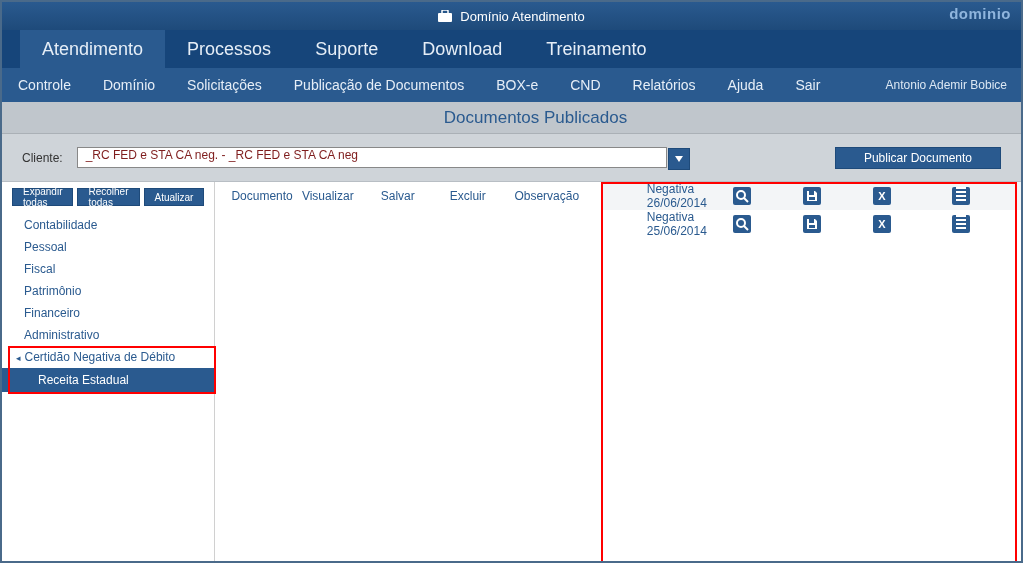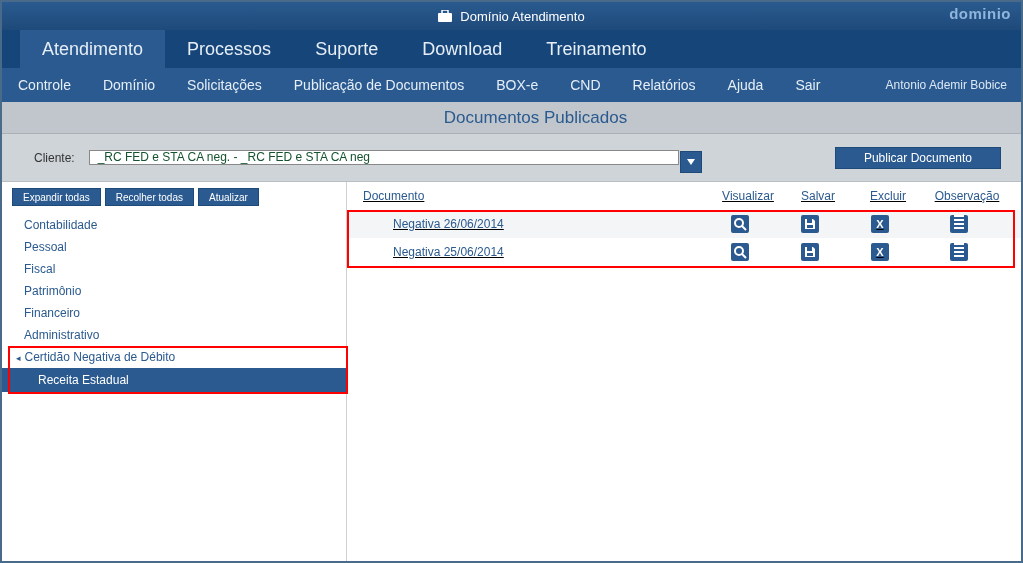--- a/index.html
+++ b/index.html
@@ -31,24 +31,24 @@
   .sub-tab { padding: 0 16px; display:flex; align-items:center; cursor:pointer; }
   .sub-user { margin-left:auto; padding: 0 14px; display:flex; align-items:center; font-size:12px; color:#dbe7f3;}
   .page-title-bar {
     height: 32px; background: #c0c6cc; display:flex; align-items:center; justify-content:center;
     color: #2a5a8f; font-size: 17px; font-weight: 400; border-bottom: 1px solid #aab0b6; padding-left: 48px;
   }
   .client-row {
     height: 48px; background: #cfd4d9; display:flex; align-items:center; padding: 0 20px;
     gap: 14px; border-bottom: 1px solid #b8bec4;
   }
-  .client-row .lbl { font-size: 12px; color: #333; margin-left: 12px; }
+  .client-row .lbl { font-size: 12px; color: #333; }
   .client-select {
-    flex: 0 0 590px; height: 15px; background: #fff; border: 1px solid #888;
-    display:flex; align-items:flex-end; font-size: 12px; color:#14532d; position:relative;
+    flex: 0 0 590px; height: 21px; background: #fff; border: 1px solid #888;
+    display:flex; align-items:flex-start; font-size: 12px; color:#7f1d1d; position:relative;
   }
   .client-select .val { padding: 0 8px; flex:1; }
   .client-select .dd {
     width: 22px; height: 22px; background:#2a5a8f; display:flex; align-items:center; justify-content:center;
     color:#fff; position:absolute; right:-24px; top:0; border:1px solid #1e4a7a;
   }
   .publish-btn {
     margin-left:auto; height: 22px; background:#2a5a8f; color:#fff; font-size:12px;
     padding: 0 28px; display:flex; align-items:center; border:1px solid #1e4a7a; cursor:pointer;
   }
@@ -68,21 +68,21 @@
   .tree-item { padding: 4px 0 4px 22px; cursor:pointer; }
   .tree-item.expandable::before { content:"▸"; font-size:9px; color:#2a5a8f; margin-right:4px; display:inline-block;}
   .tree-item.expandable.caret-left::before { content:"◂"; }
   .tree-subitem {
     padding: 5px 0 5px 36px; cursor:pointer; color:#fff; background:#2a5a8f; font-size:12px;
   }
   .group-a { position:relative; }
   .group-a-overlay {
     position:absolute; left:6px; right:-2px; top:0; bottom:-2px; border:2px solid #f00; pointer-events:none;
   }
-  .right-pane { flex:1; display:flex; flex-direction:column;text-decoration:underline; }
+  .right-pane { flex:1; display:flex; flex-direction:row; }
   .table-head {
     height: 28px; display:flex; align-items:center; font-size:12px; color:#2a5a8f;
     padding: 0 10px; background:#fff;
   }
   .col-doc { flex:1; padding-left:6px; }
   .col-act { width:70px; text-align:center; }
   .col-obs { width:88px; text-align:center; }
   .section-row {
     background:#e9edf1; color:#2a5a8f; font-weight:700; font-size:12px;
     padding:5px 14px;

